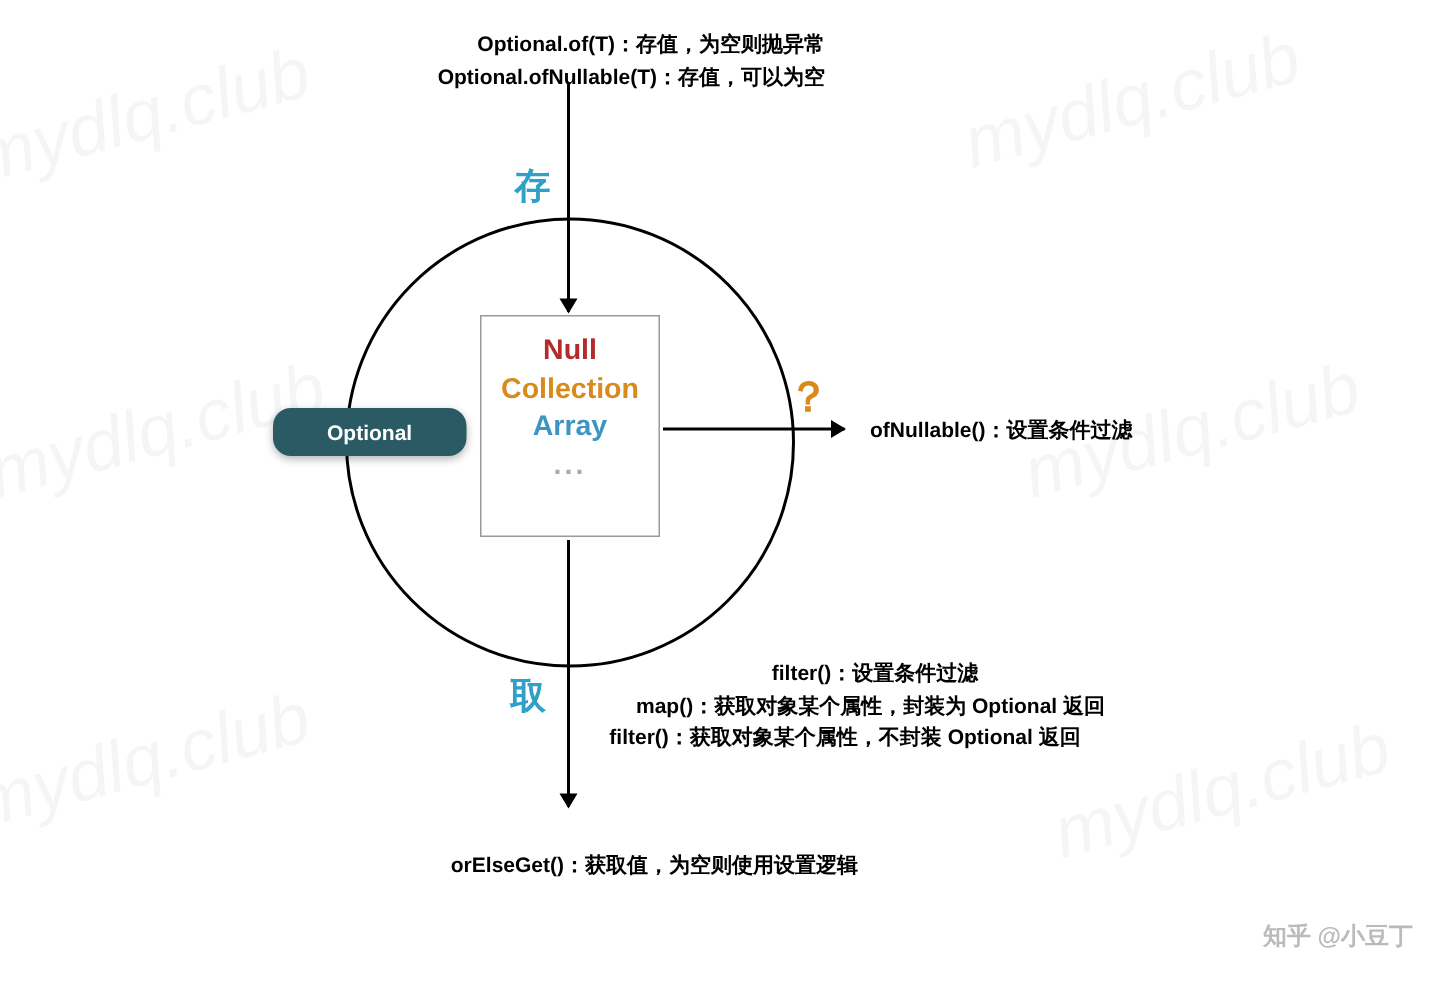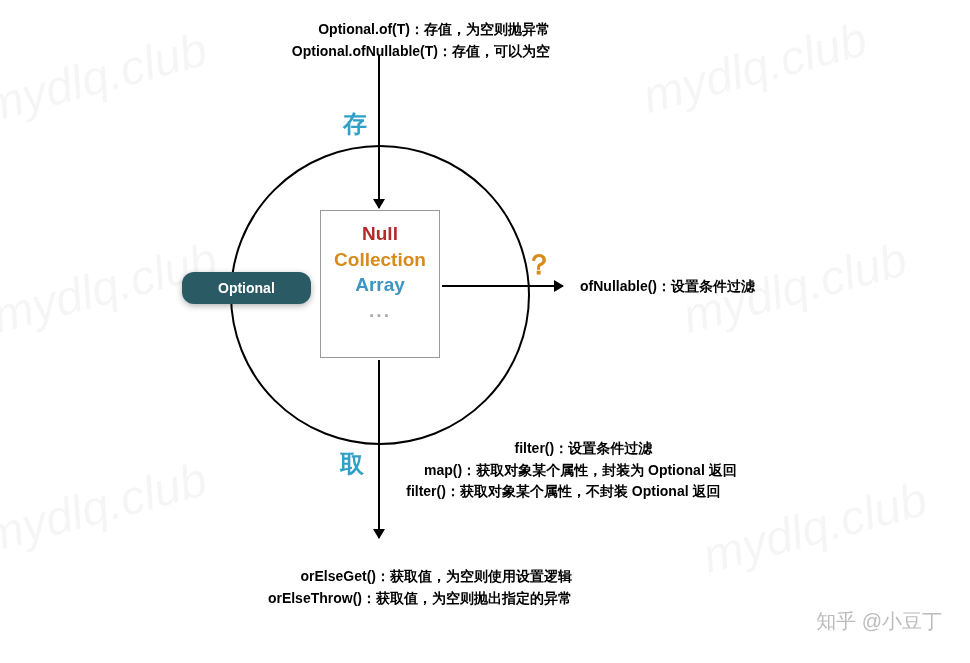--- a/index.html
+++ b/index.html
@@ -22,21 +22,21 @@
 .mid-text { position: absolute; top: 438px; left: 390px; font-size: 14px; font-weight: bold; color: #000; line-height: 1.55; }
 .mid-text .row { text-align: center; white-space: nowrap; }
 .bottom-text { position: absolute; top: 565px; left: 0; width: 572px; text-align: right; font-size: 14px; font-weight: bold; color: #000; line-height: 1.6; }
 .arrow { position: absolute; background: #000; }
 .arrow-down1 { top: 55px; left: 378px; width: 2px; height: 153px; }
 .arrow-down1::after { content: ''; position: absolute; bottom: -1px; left: -5px; border-left: 6px solid transparent; border-right: 6px solid transparent; border-top: 10px solid #000; }
 .arrow-right { top: 285px; left: 442px; width: 121px; height: 2px; }
 .arrow-right::after { content: ''; position: absolute; right: -1px; top: -5px; border-top: 6px solid transparent; border-bottom: 6px solid transparent; border-left: 10px solid #000; }
 .arrow-down2 { top: 360px; left: 378px; width: 2px; height: 178px; }
 .arrow-down2::after { content: ''; position: absolute; bottom: -1px; left: -5px; border-left: 6px solid transparent; border-right: 6px solid transparent; border-top: 10px solid #000; }
-.zhihu { position: absolute; bottom: 28px; right: 28px; color: rgba(120,120,120,0.5); font-size: 20px; font-weight: normal; }
+.zhihu { position: absolute; bottom: 28px; right: 28px; color: rgba(120,120,120,0.5); font-size: 16px; font-weight: bold; }
 </style>
 </head>
 <body>
 
 <div class="watermark wm1">mydlq.club</div>
 <div class="watermark wm2">mydlq.club</div>
 <div class="watermark wm3">mydlq.club</div>
 <div class="watermark wm4">mydlq.club</div>
 <div class="watermark wm5">mydlq.club</div>
 <div class="watermark wm6">mydlq.club</div>
@@ -70,16 +70,15 @@
 <div class="label-get">取</div>
 
 <div class="mid-text">
   <div class="row" style="padding-left:40px;"><span>filter()：</span><span>设置条件过滤</span></div>
   <div class="row" style="padding-left:34px;"><span>map()：</span><span>获取对象某个属性，封装为 Optional 返回</span></div>
   <div class="row"><span>filter()：</span><span>获取对象某个属性，不封装 Optional 返回</span></div>
 </div>
 
 <div class="bottom-text">
   <div class="row"><span>orElseGet()：</span><span>获取值，为空则使用设置逻辑</span></div>
-  <div class="row"><span>orElseThrow()：</span><span>获取值，为空则抛出指定的异常</span></div>
 </div>
 
 <div class="zhihu">知乎 @小豆丁</div>
 
 </body></html>

